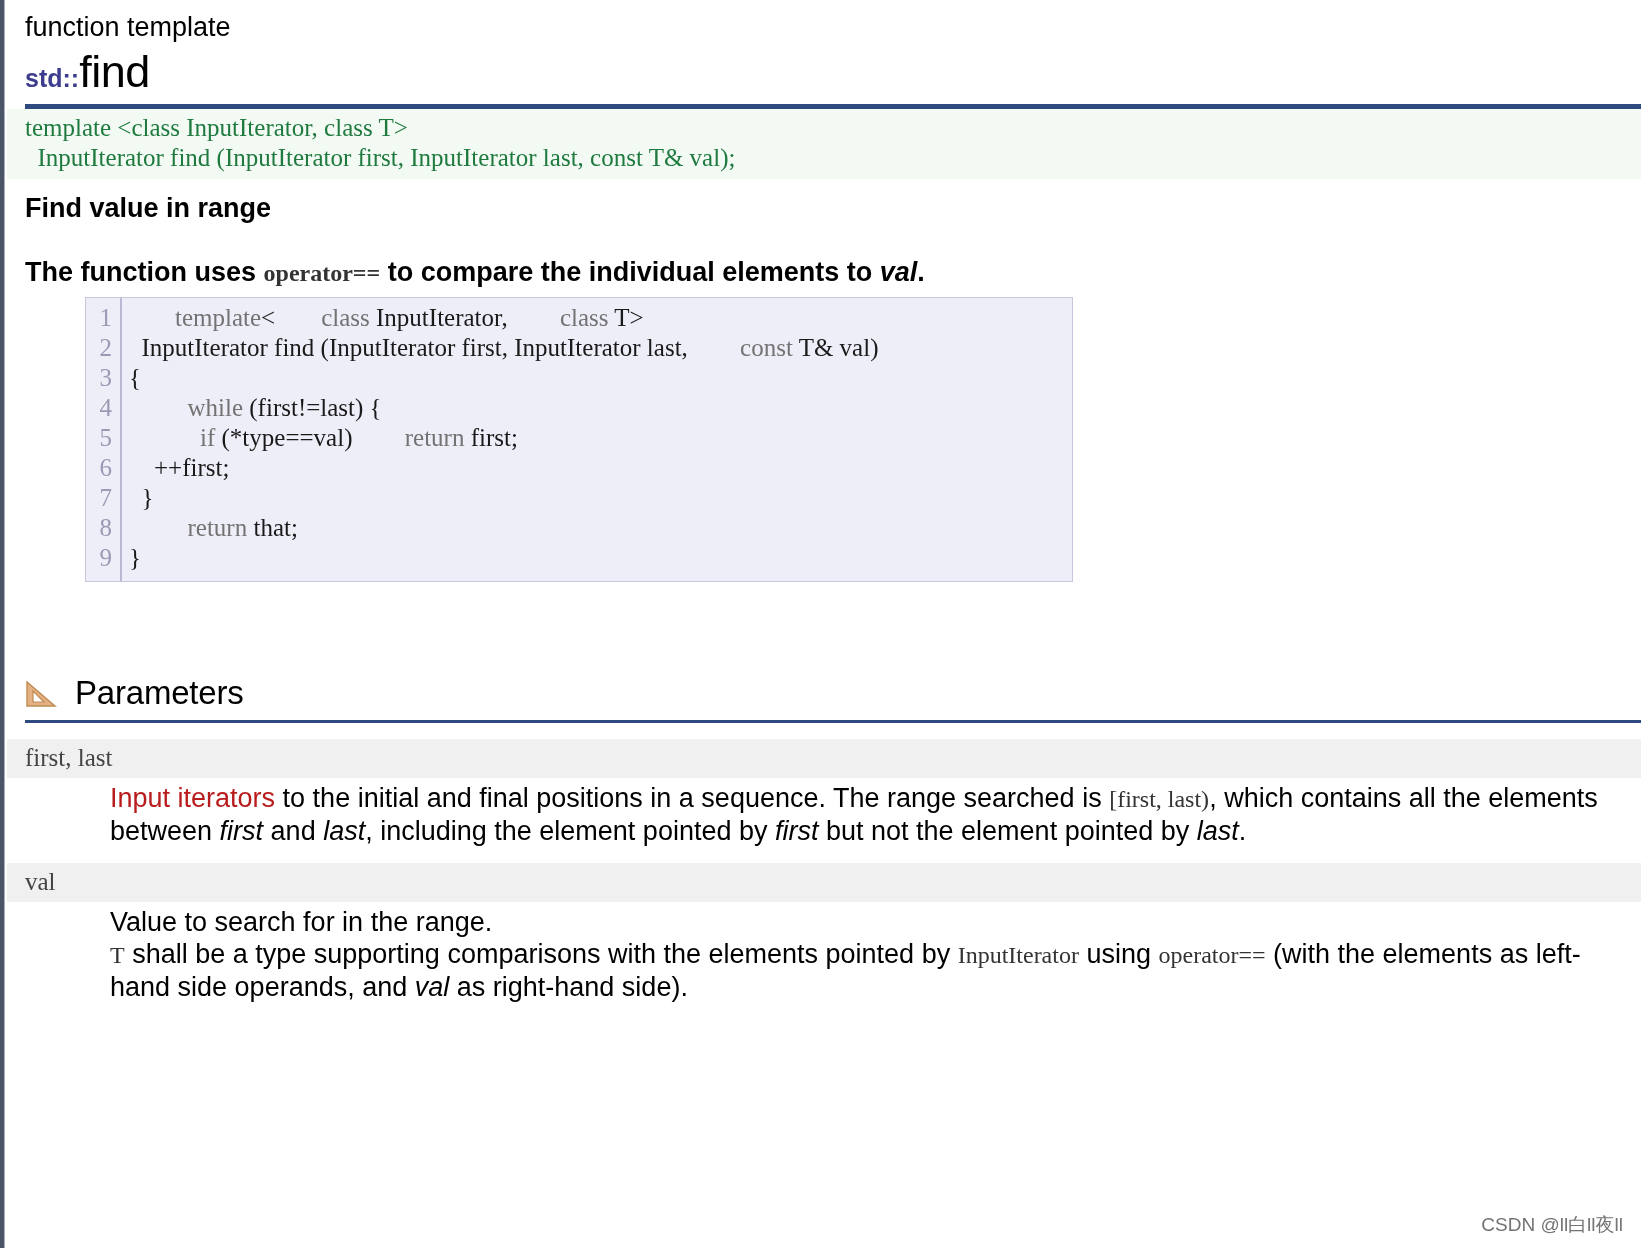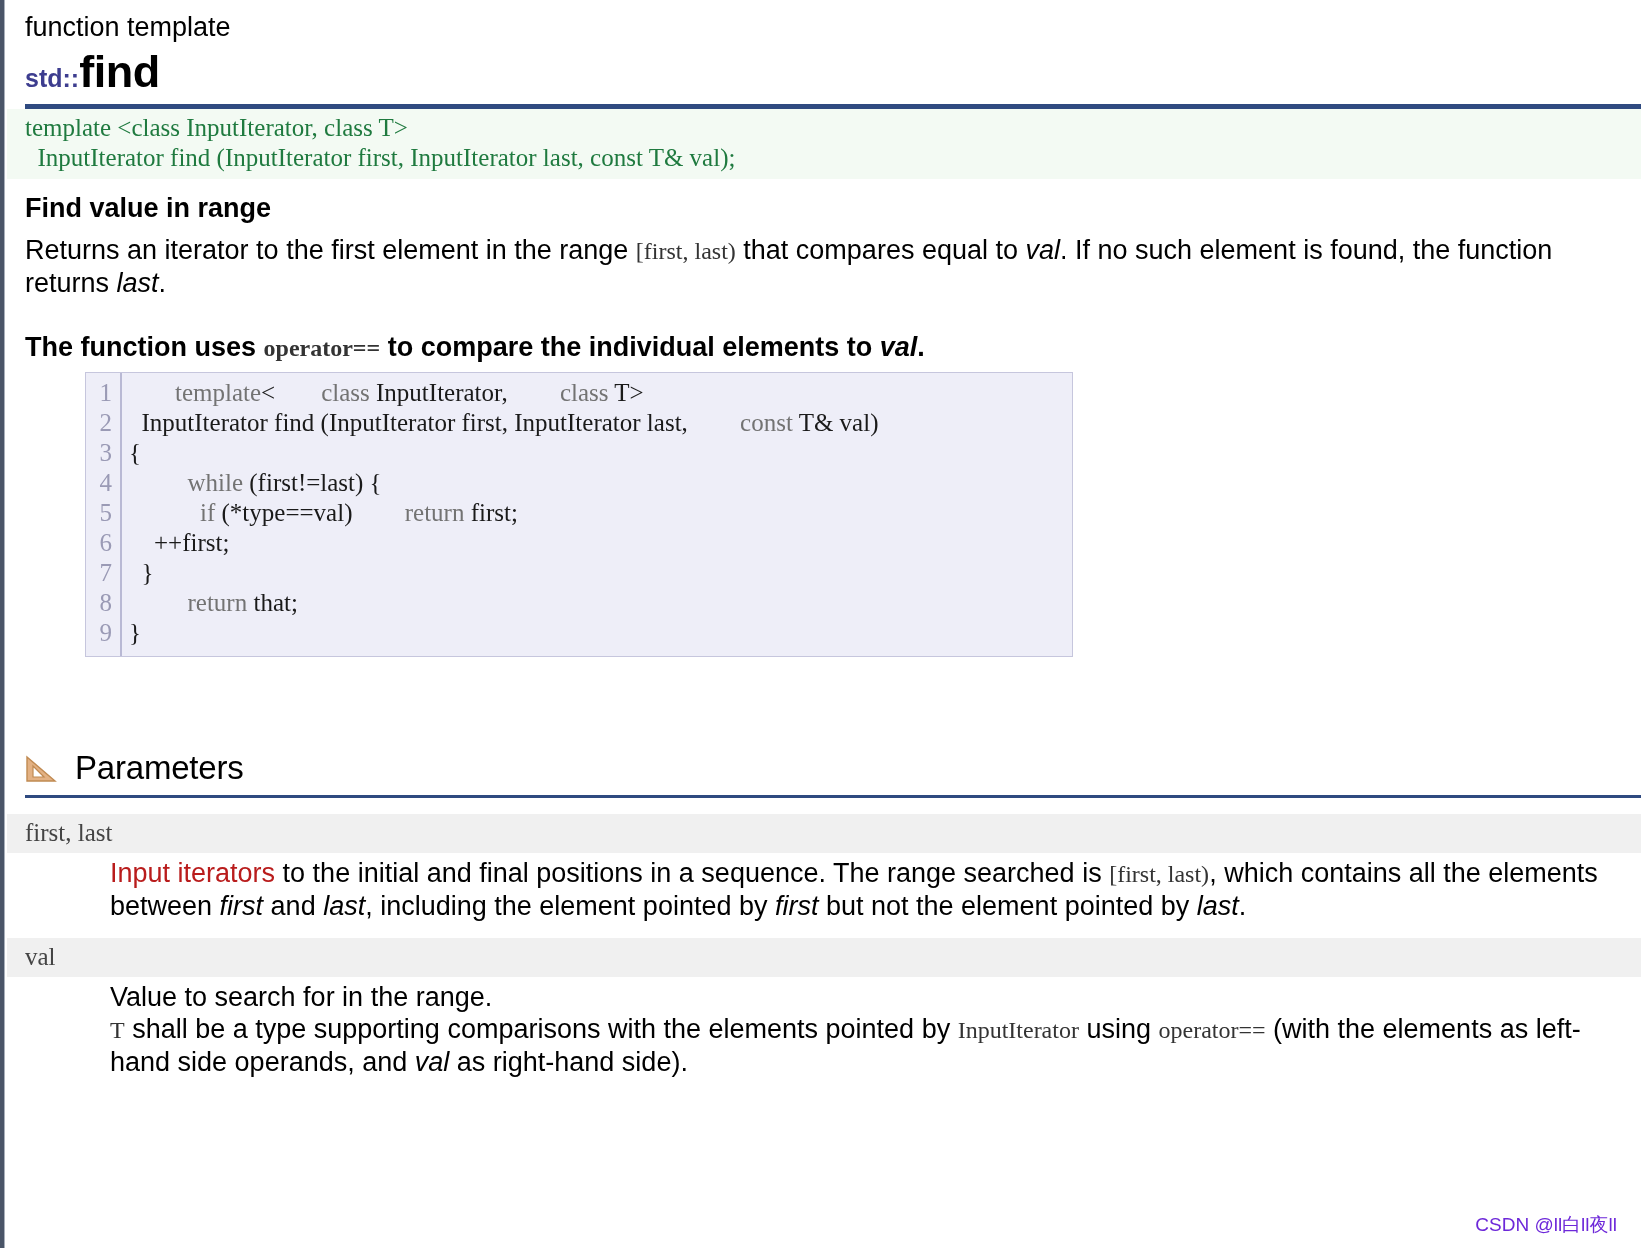--- a/index.html
+++ b/index.html
@@ -54,21 +54,21 @@
   }
   .hdr-ns {
     font-size: 25px;
     font-weight: bold;
     color: #3d3d8f;
     vertical-align: baseline;
     text-align: center;
   }
   .hdr-name {
     font-size: 45px;
-    font-weight: bold;
+    font-weight: normal;
     color: #000;
     letter-spacing: -0.5px;
   }
 
   .rule-navy {
     height: 5px;
     background: #2f4a80;
     margin: 6px 0 0 18px;
     width: 1880px;
   }
@@ -178,24 +178,24 @@
   }
   a.lnk {
     color: #b91c1c;
     text-decoration: none;
     text-align: center;
   }
 
   
   .watermark {
     position: absolute;
-    right: 24px;
+    right: 18px;
     bottom: 10px;
     font-size: 19px;
-    color: #6d28d9;
+    color: #737373;
     white-space: nowrap;
     font-family: "Liberation Sans", sans-serif;
   }
 </style>
 </head>
 <body>
 
 <div class="left-rule"></div>
 
 <div class="page">
@@ -208,21 +208,20 @@
 
   </div>
 
   <div class="rule-navy"></div>
 
   <div class="proto"><span>template &lt;class InputIterator, class T&gt;</span>
 <span>  InputIterator find (InputIterator first, InputIterator last, const T&amp; val);</span></div>
 
   <div class="sec-title">Find value in range</div>
 
-  <p class="body"><span>Returns an iterator to the first element in the range </span><code class="tt">[first, last)</code><span> that compares equal to </span><span class="ital">val</span><span>. If no such element is found, the function returns </span><span class="ital">last</span><span>.</span></p>
 
   <p class="body tight"><span>The function uses </span><code class="tt">operator==</code><span> to compare the individual elements to </span><span class="ital">val</span><span>.</span></p>
 
 
   <div class="srcbox">
     <div class="gutter">1
 2
 3
 4
 5

